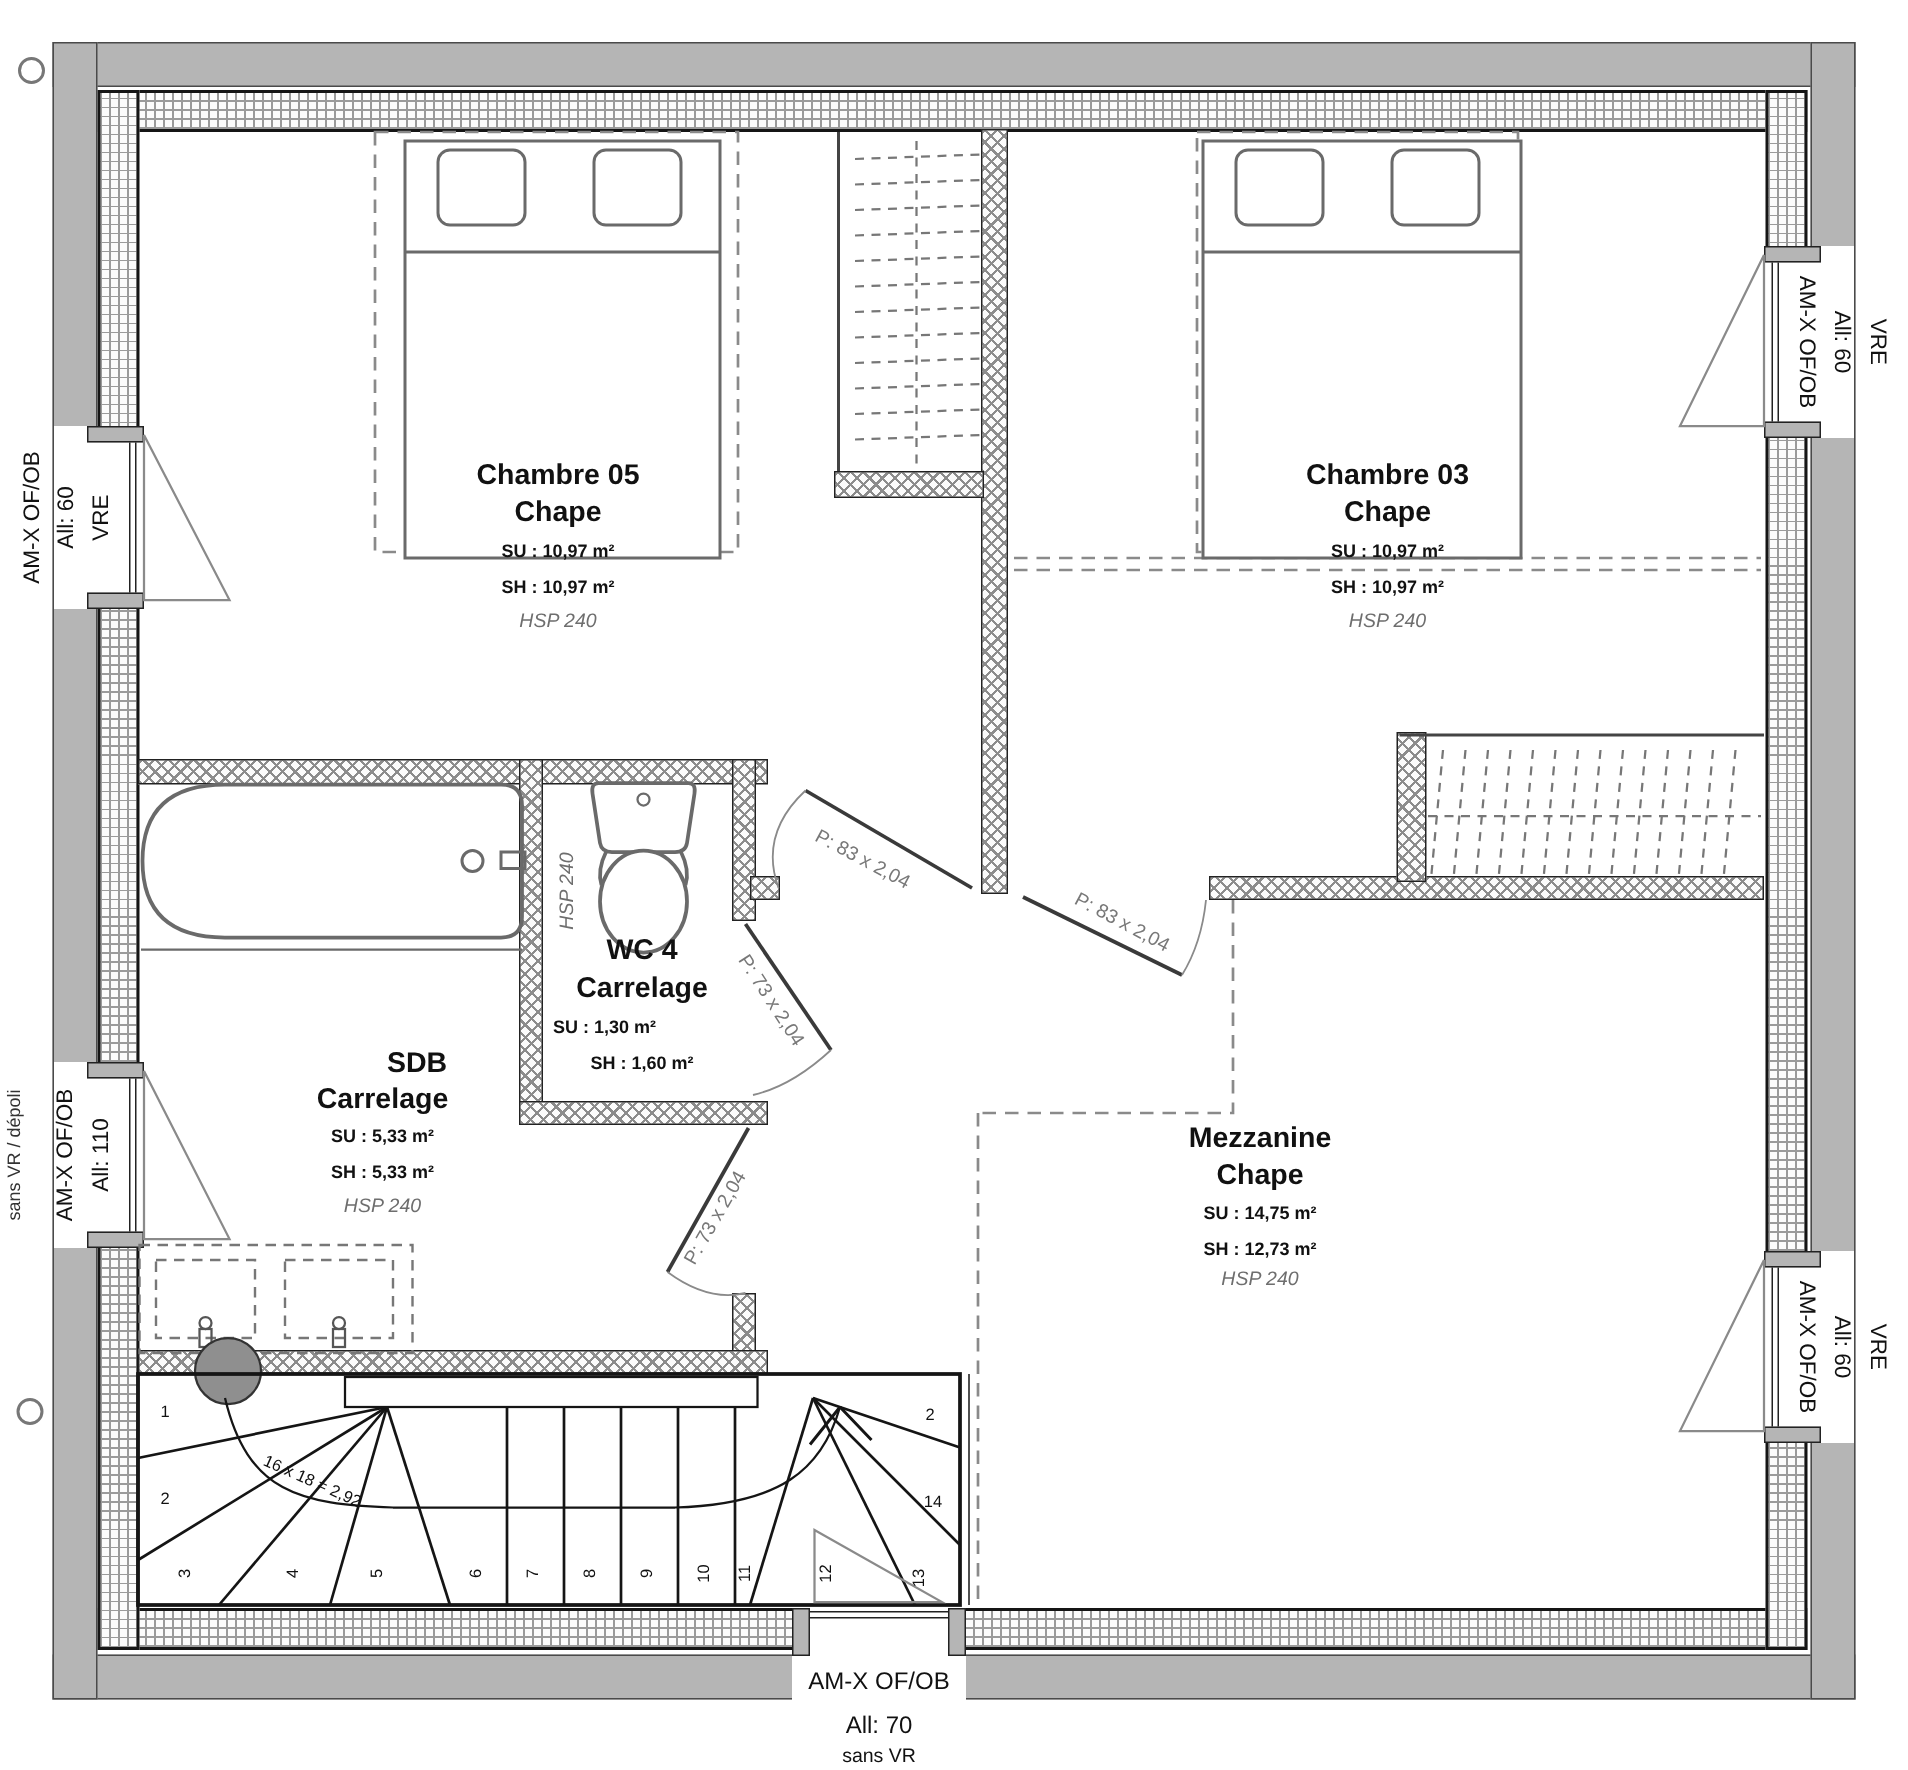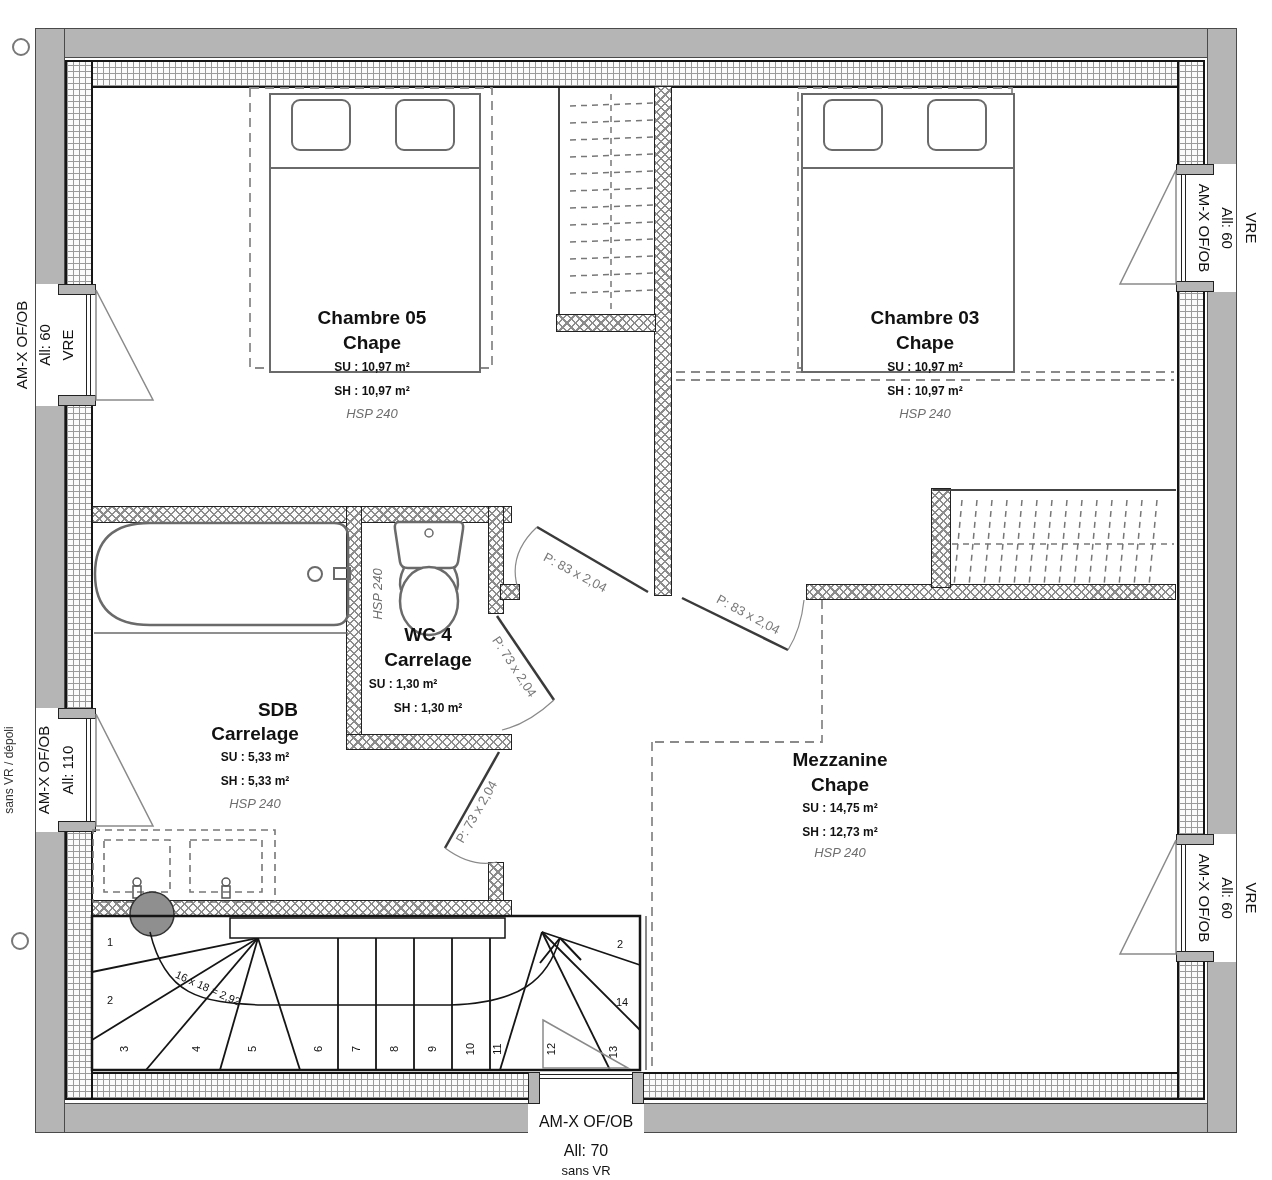--- a/index.html
+++ b/index.html
@@ -253,21 +253,21 @@
 
   <div class="lbl room-title" style="left:255px;top:710px;margin-left:23px;">SDB</div>
   <div class="lbl room-title" style="left:255px;top:734px;">Carrelage</div>
   <div class="lbl room-area" style="left:255px;top:758px;">SU : 5,33 m²</div>
   <div class="lbl room-area" style="left:255px;top:782px;">SH : 5,33 m²</div>
   <div class="lbl hsp" style="left:255px;top:804px;">HSP 240</div>
 
   <div class="lbl room-title" style="left:428px;top:635px;">WC 4</div>
   <div class="lbl room-title" style="left:428px;top:660px;">Carrelage</div>
   <div class="lbl room-area" style="left:403px;top:685px;">SU : 1,30 m²</div>
-  <div class="lbl room-area" style="left:428px;top:709px;">SH : 1,30 m²</div>
+  <div class="lbl room-area" style="left:428px;top:709px;">SH : 1,60 m²</div>
   <div class="lbl hsp rotl" style="left:378px;top:594px;">HSP 240</div>
 
   <div class="lbl room-title" style="left:840px;top:760px;">Mezzanine</div>
   <div class="lbl room-title" style="left:840px;top:785px;">Chape</div>
   <div class="lbl room-area" style="left:840px;top:809px;">SU : 14,75 m²</div>
   <div class="lbl room-area" style="left:840px;top:833px;">SH : 12,73 m²</div>
   <div class="lbl hsp" style="left:840px;top:853px;">HSP 240</div>
 
   <div class="lbl winlbl rotl" style="left:22px;top:345px;">AM-X OF/OB</div>
   <div class="lbl winlbl rotl" style="left:45px;top:345px;">All: 60</div>

